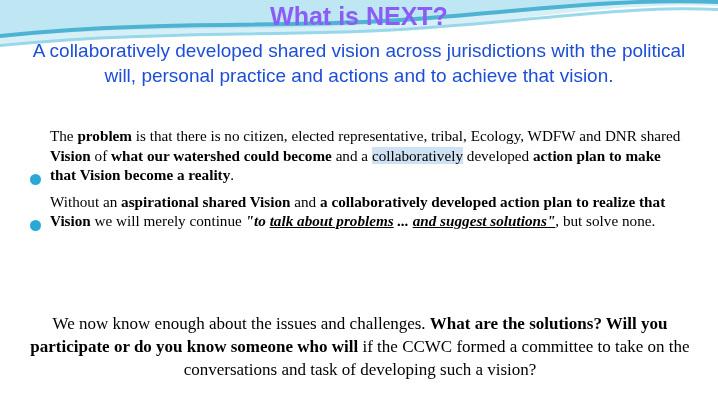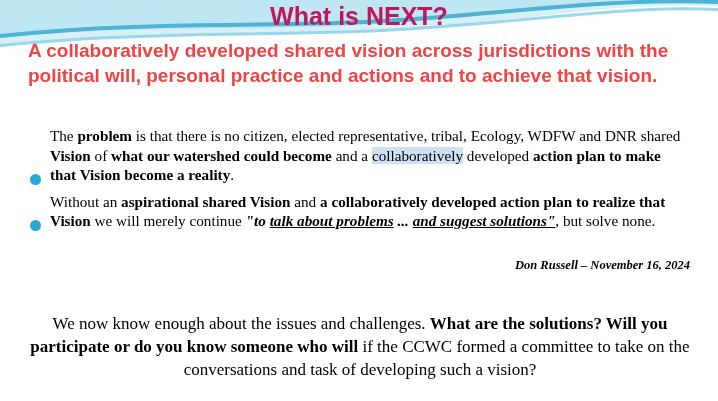--- a/index.html
+++ b/index.html
@@ -31,33 +31,34 @@
   }
   .title {
     position: absolute;
     top: 2px;
     left: 0;
     width: 718px;
     text-align: center;
     font-family: "Liberation Sans", sans-serif;
     font-weight: bold;
     font-size: 25px;
-    color: #be185d;
+    color: #8b5cf6;
     letter-spacing: 0px;
   }
   .subtitle {
     position: absolute;
     top: 38px;
     left: 28px;
     width: 662px;
+    text-align: center;
     font-family: "Liberation Sans", sans-serif;
-    font-weight: bold;
+    font-weight: normal;
     font-size: 19px;
     line-height: 25px;
-    color: #ef4444;
+    color: #1d4ed8;
   }
   .bullets {
     position: absolute;
     top: 126px;
     left: 30px;
     width: 660px;
   }
   .bullet-row {
     display: flex;
     align-items: flex-end;
@@ -123,17 +124,16 @@
     <div class="bullet-row">
       <span class="bullet-dot"></span>
       <span class="bullet-text"><span>The </span><span style="font-weight: bold;">problem</span><span> is that there is no citizen, elected representative, tribal, Ecology, WDFW and DNR shared </span><span style="font-weight: bold;">Vision</span><span> of </span><span style="font-weight: bold;">what our watershed could become</span><span> and a </span><span style="background: rgb(207, 226, 243);">collaboratively</span><span> developed </span><span style="font-weight: bold;">action plan to make that Vision become a reality</span><span>.</span></span>
     </div>
     <div class="bullet-row">
       <span class="bullet-dot"></span>
       <span class="bullet-text"><span>Without an </span><span style="font-weight: bold;">aspirational shared Vision</span><span> and </span><span style="font-weight: bold;">a collaboratively developed action plan to realize that Vision</span><span> we will merely continue </span><span style="font-weight: bold; font-style: italic;">"to </span><span style="font-weight: bold; font-style: italic; text-decoration: underline;">talk about problems</span><span style="font-weight: bold; font-style: italic;"> ... </span><span style="font-weight: bold; font-style: italic; text-decoration: underline;">and suggest solutions"</span><span>, but solve none.</span></span>
     </div>
   </div>
 
-  <div class="attribution">Don Russell – November 16, 2024</div>
 
   <div class="closing"><span>We now know enough about the issues and challenges. </span><span style="font-weight: bold;">What are the solutions? Will you participate or do you know someone who will</span><span> if the CCWC formed a committee to take on the conversations and task of developing such a vision?</span></div>
 
 </div>
 
 </body></html>

